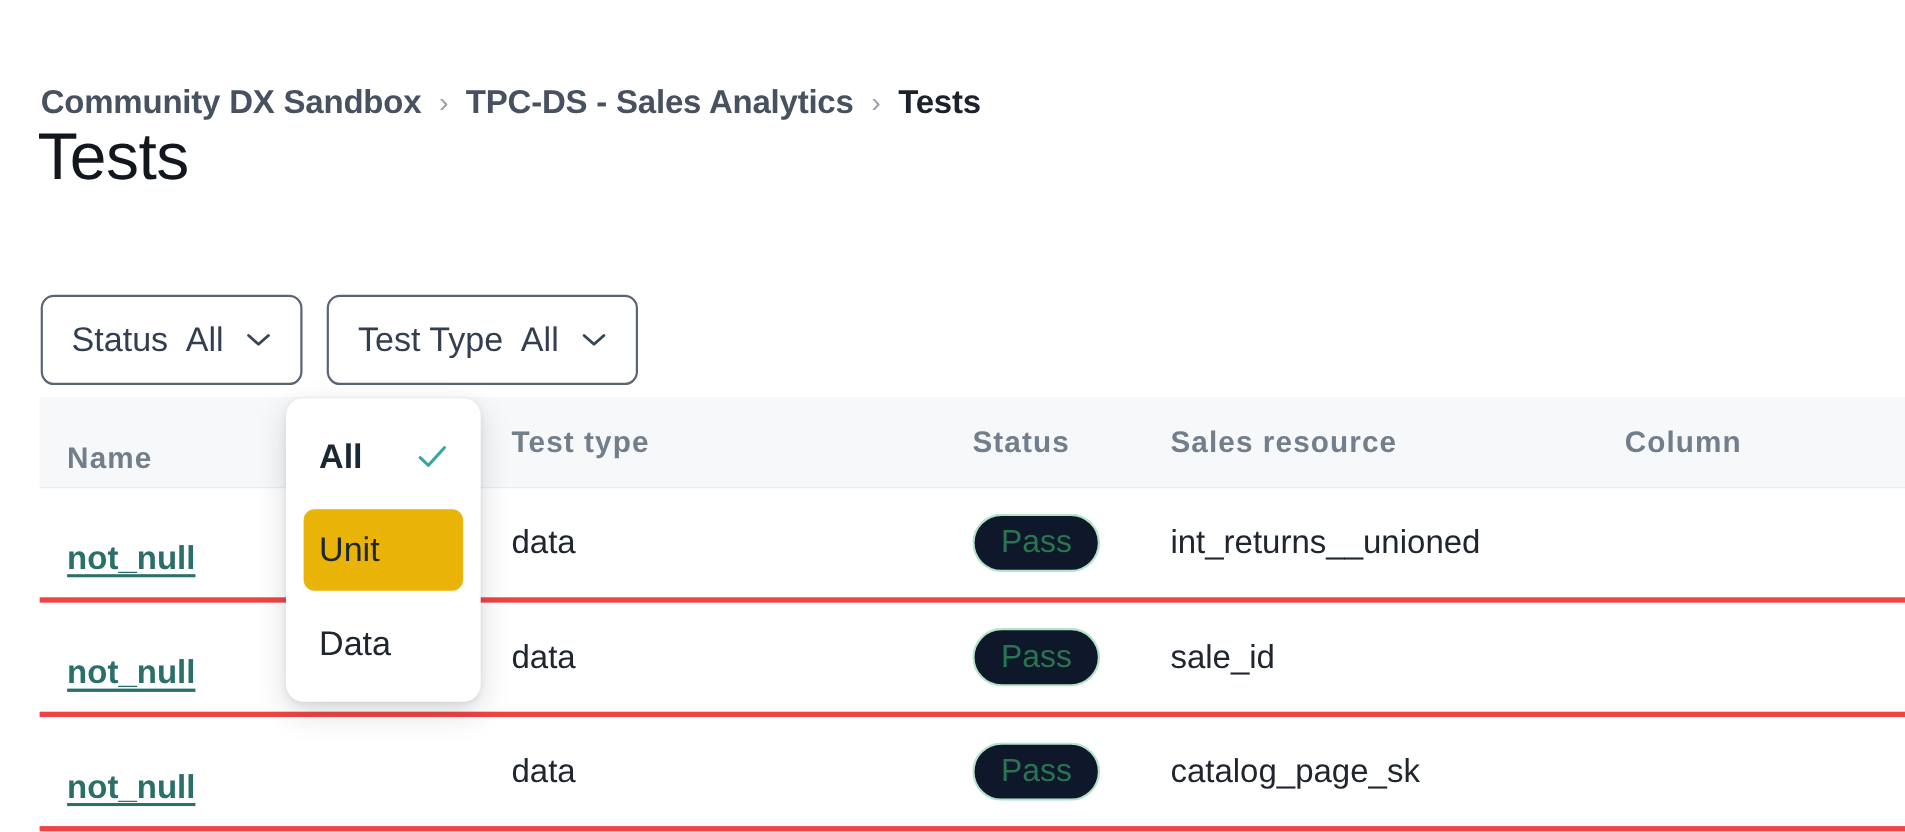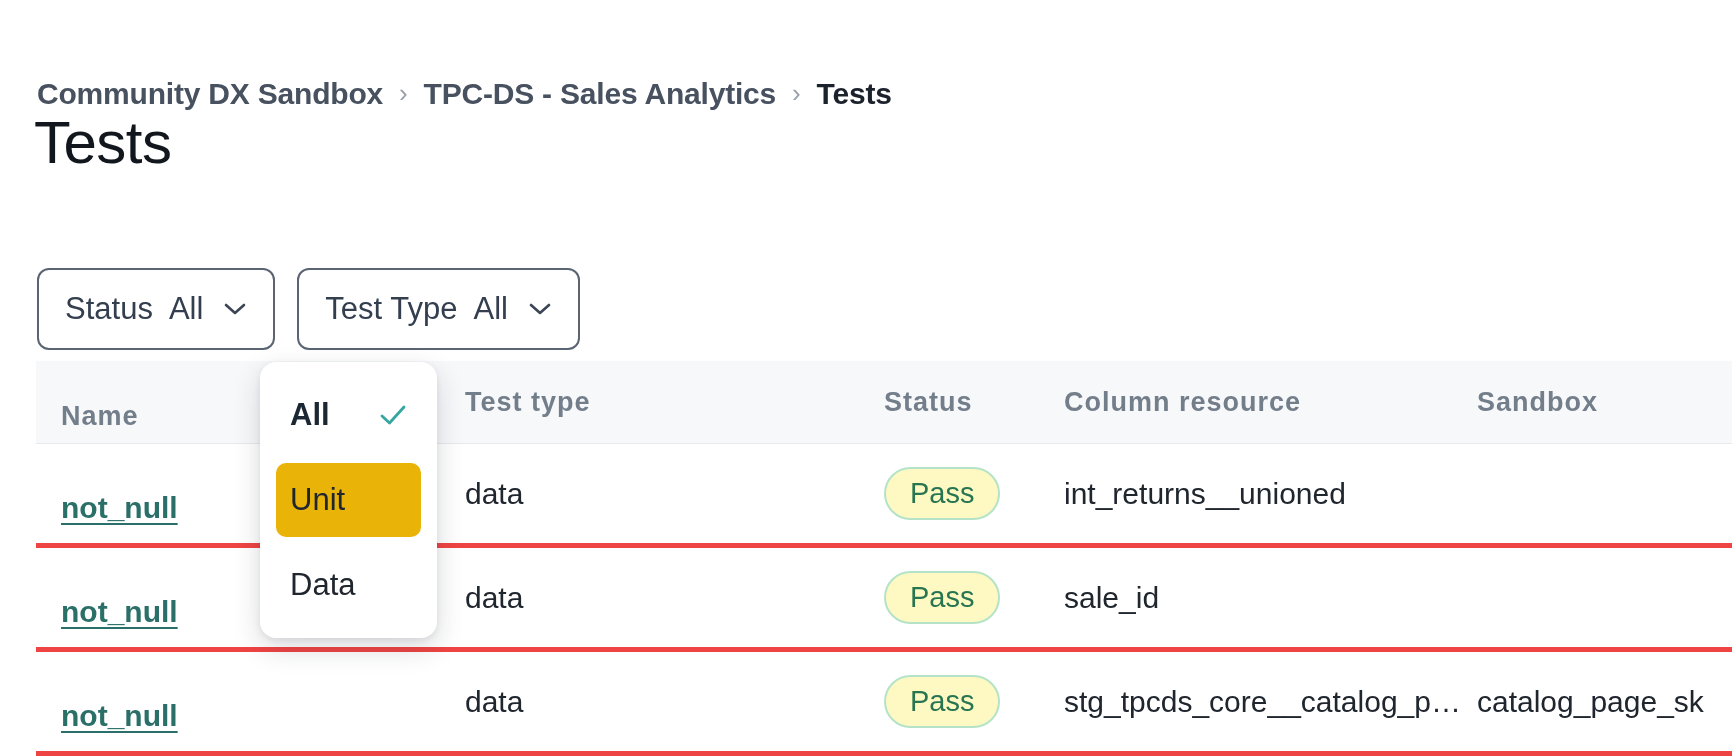--- a/index.html
+++ b/index.html
@@ -81,21 +81,21 @@
   .cell { font-size: 30px; color: #20262e; white-space: nowrap; overflow: hidden; }
   .test-link {
     color: #2b6f69; font-weight: 700;
     text-decoration: underline; text-underline-offset: 5px;
     cursor: pointer;
   }
   .badge-pass {
     display: inline-flex; align-items: center; justify-content: center;
     height: 53px; min-width: 100px; padding: 0 24px;
     border-radius: 27px;
-    background: #fef9c3; border: 2px solid #b4e3c7;
+    background: #0f172a; border: 2px solid #b4e3c7;
     color: #287551; font-size: 29px; font-weight: 500;
   }
 
   
   .menu {
     position: absolute; left: 260px; top: 362px;
     width: 177px; height: 276px;
     background: #ffffff;
     border-radius: 16px;
     box-shadow: 0 10px 28px rgba(22, 30, 42, 0.16), 0 2px 6px rgba(22, 30, 42, 0.08);
@@ -143,43 +143,42 @@
       <path d="M3 4 L12 12 L21 4" stroke="#3c4555" stroke-width="2.6" stroke-linecap="round" stroke-linejoin="round"></path>
     </svg>
   </button>
 </div>
 
 <div class="tests-table">
   <div class="t-head">
     <div class="th c1">Name</div>
     <div class="th c2">Test type</div>
     <div class="th c3">Status</div>
-    <div class="th c4">Column resource</div>
-    <div class="th c5">Sandbox</div>
+    <div class="th c4">Sales resource</div>
+    <div class="th c5">Column</div>
   </div>
 
   <div class="t-row">
     <div class="cell c1"><span class="test-link">not_null</span></div>
     <div class="cell c2">data</div>
     <div class="cell c3"><span class="badge-pass">Pass</span></div>
     <div class="cell c4">int_returns__unioned</div>
   </div>
 
   <div class="t-row">
     <div class="cell c1"><span class="test-link">not_null</span></div>
     <div class="cell c2">data</div>
     <div class="cell c3"><span class="badge-pass">Pass</span></div>
     <div class="cell c5">sale_id</div>
   </div>
 
   <div class="t-row">
     <div class="cell c1"><span class="test-link">not_null</span></div>
     <div class="cell c2">data</div>
     <div class="cell c3"><span class="badge-pass">Pass</span></div>
-    <div class="cell c4">stg_tpcds_core__catalog_p…</div>
     <div class="cell c5">catalog_page_sk</div>
   </div>
 </div>
 
 <div class="menu">
   <div class="menu-item selected">
     <span>All</span>
     <svg class="check" viewBox="0 0 28 22" fill="none">
       <path d="M3 12 L10.5 19 L25 3" stroke="#35a6a0" stroke-width="2.8" stroke-linecap="round" stroke-linejoin="round"></path>
     </svg>

